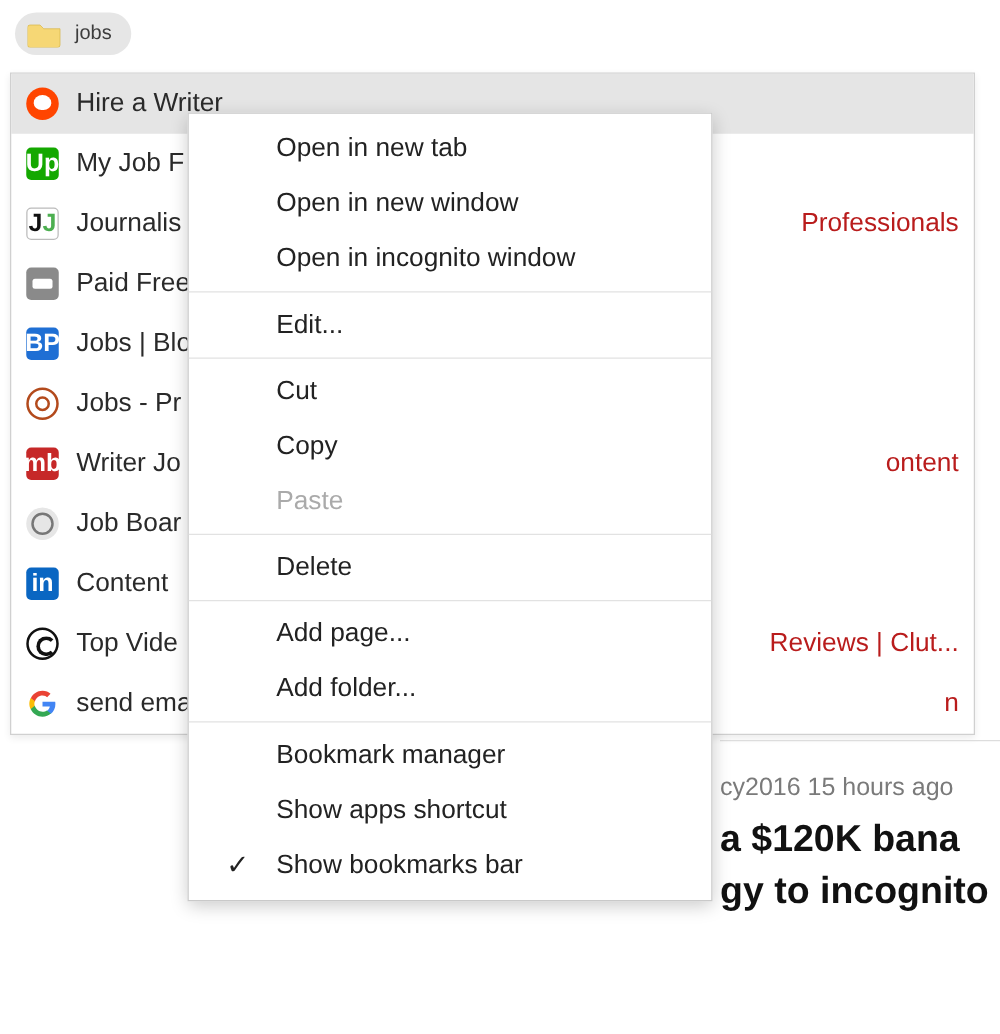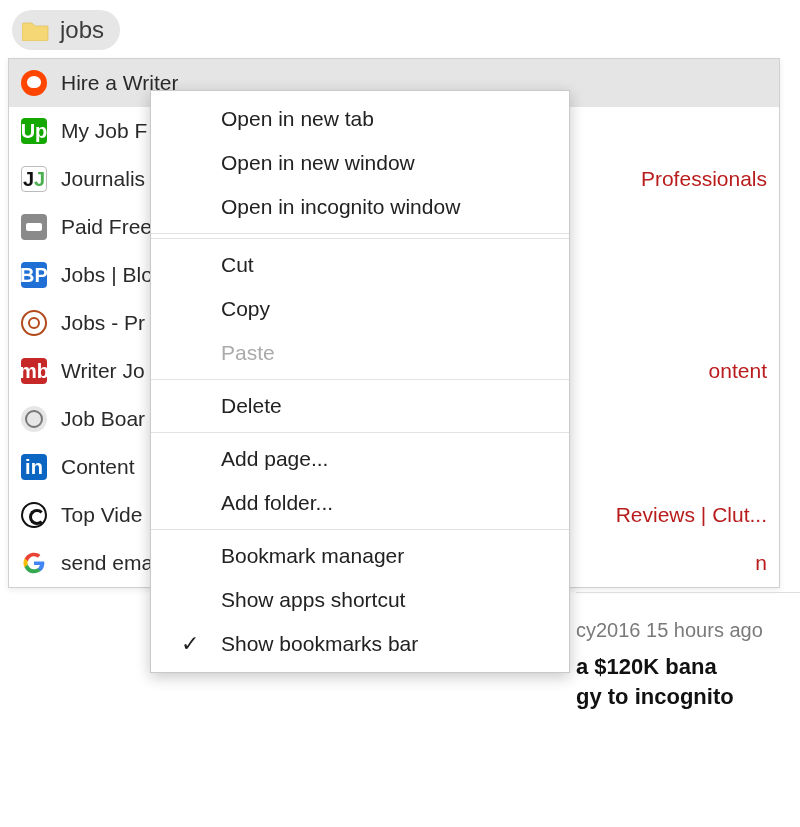--- a/index.html
+++ b/index.html
@@ -18,21 +18,21 @@
     position: absolute;
     top: 10px;
     left: 12px;
     display: inline-flex;
     align-items: center;
     gap: 10px;
     background: #e6e6e6;
     border-radius: 20px;
     padding: 6px 16px 6px 10px;
   }
-  .folder-chip .label { font-size: 24px; color: #3c3c3c; text-align: right; }
+  .folder-chip .label { font-size: 16px; color: #3c3c3c; text-align: right; }
 
   
   .bm-panel {
     position: absolute;
     left: 8px;
     top: 58px;
     width: 772px;
     background: #fff;
     border: 1px solid #d0d0d0;
     box-shadow: 0 2px 6px rgba(0,0,0,0.08);
@@ -112,21 +112,21 @@
   .bg-content {
     position:absolute;
     left: 576px;
     top: 592px;
     right: 0;
     font-size: 22px;
     color:#3a3a3a;
   }
   .bg-divider { height:1px; background:#ddd; margin: 0 0 26px 0;}
   .bg-meta { color:#7a7a7a; font-size:20px; margin-bottom:10px;}
-  .bg-title { font-size:22px; font-weight:700; color:#111; line-height:1.35;}
+  .bg-title { font-size:30px; font-weight:700; color:#111; line-height:1.35;}
 
   
   .folder-icon-svg { width:28px; height:22px; display:block; }
 
 </style>
 </head>
 <body>
 
 <div class="folder-chip">
   <span>
@@ -211,20 +211,23 @@
     <div class="ctx-item">
       <span>Open in new tab</span>
     </div>
     <div class="ctx-item">
       <span>Open in new window</span>
     </div>
     <div class="ctx-item">
       <span>Open in incognito window</span>
     </div>
     <div class="ctx-sep"></div>
+    <div class="ctx-item">
+      <span>Edit...</span>
+    </div>
     <div class="ctx-sep"></div>
     <div class="ctx-item">
       <span>Cut</span>
     </div>
     <div class="ctx-item">
       <span>Copy</span>
     </div>
     <div class="ctx-item disabled">
       <span>Paste</span>
     </div>

